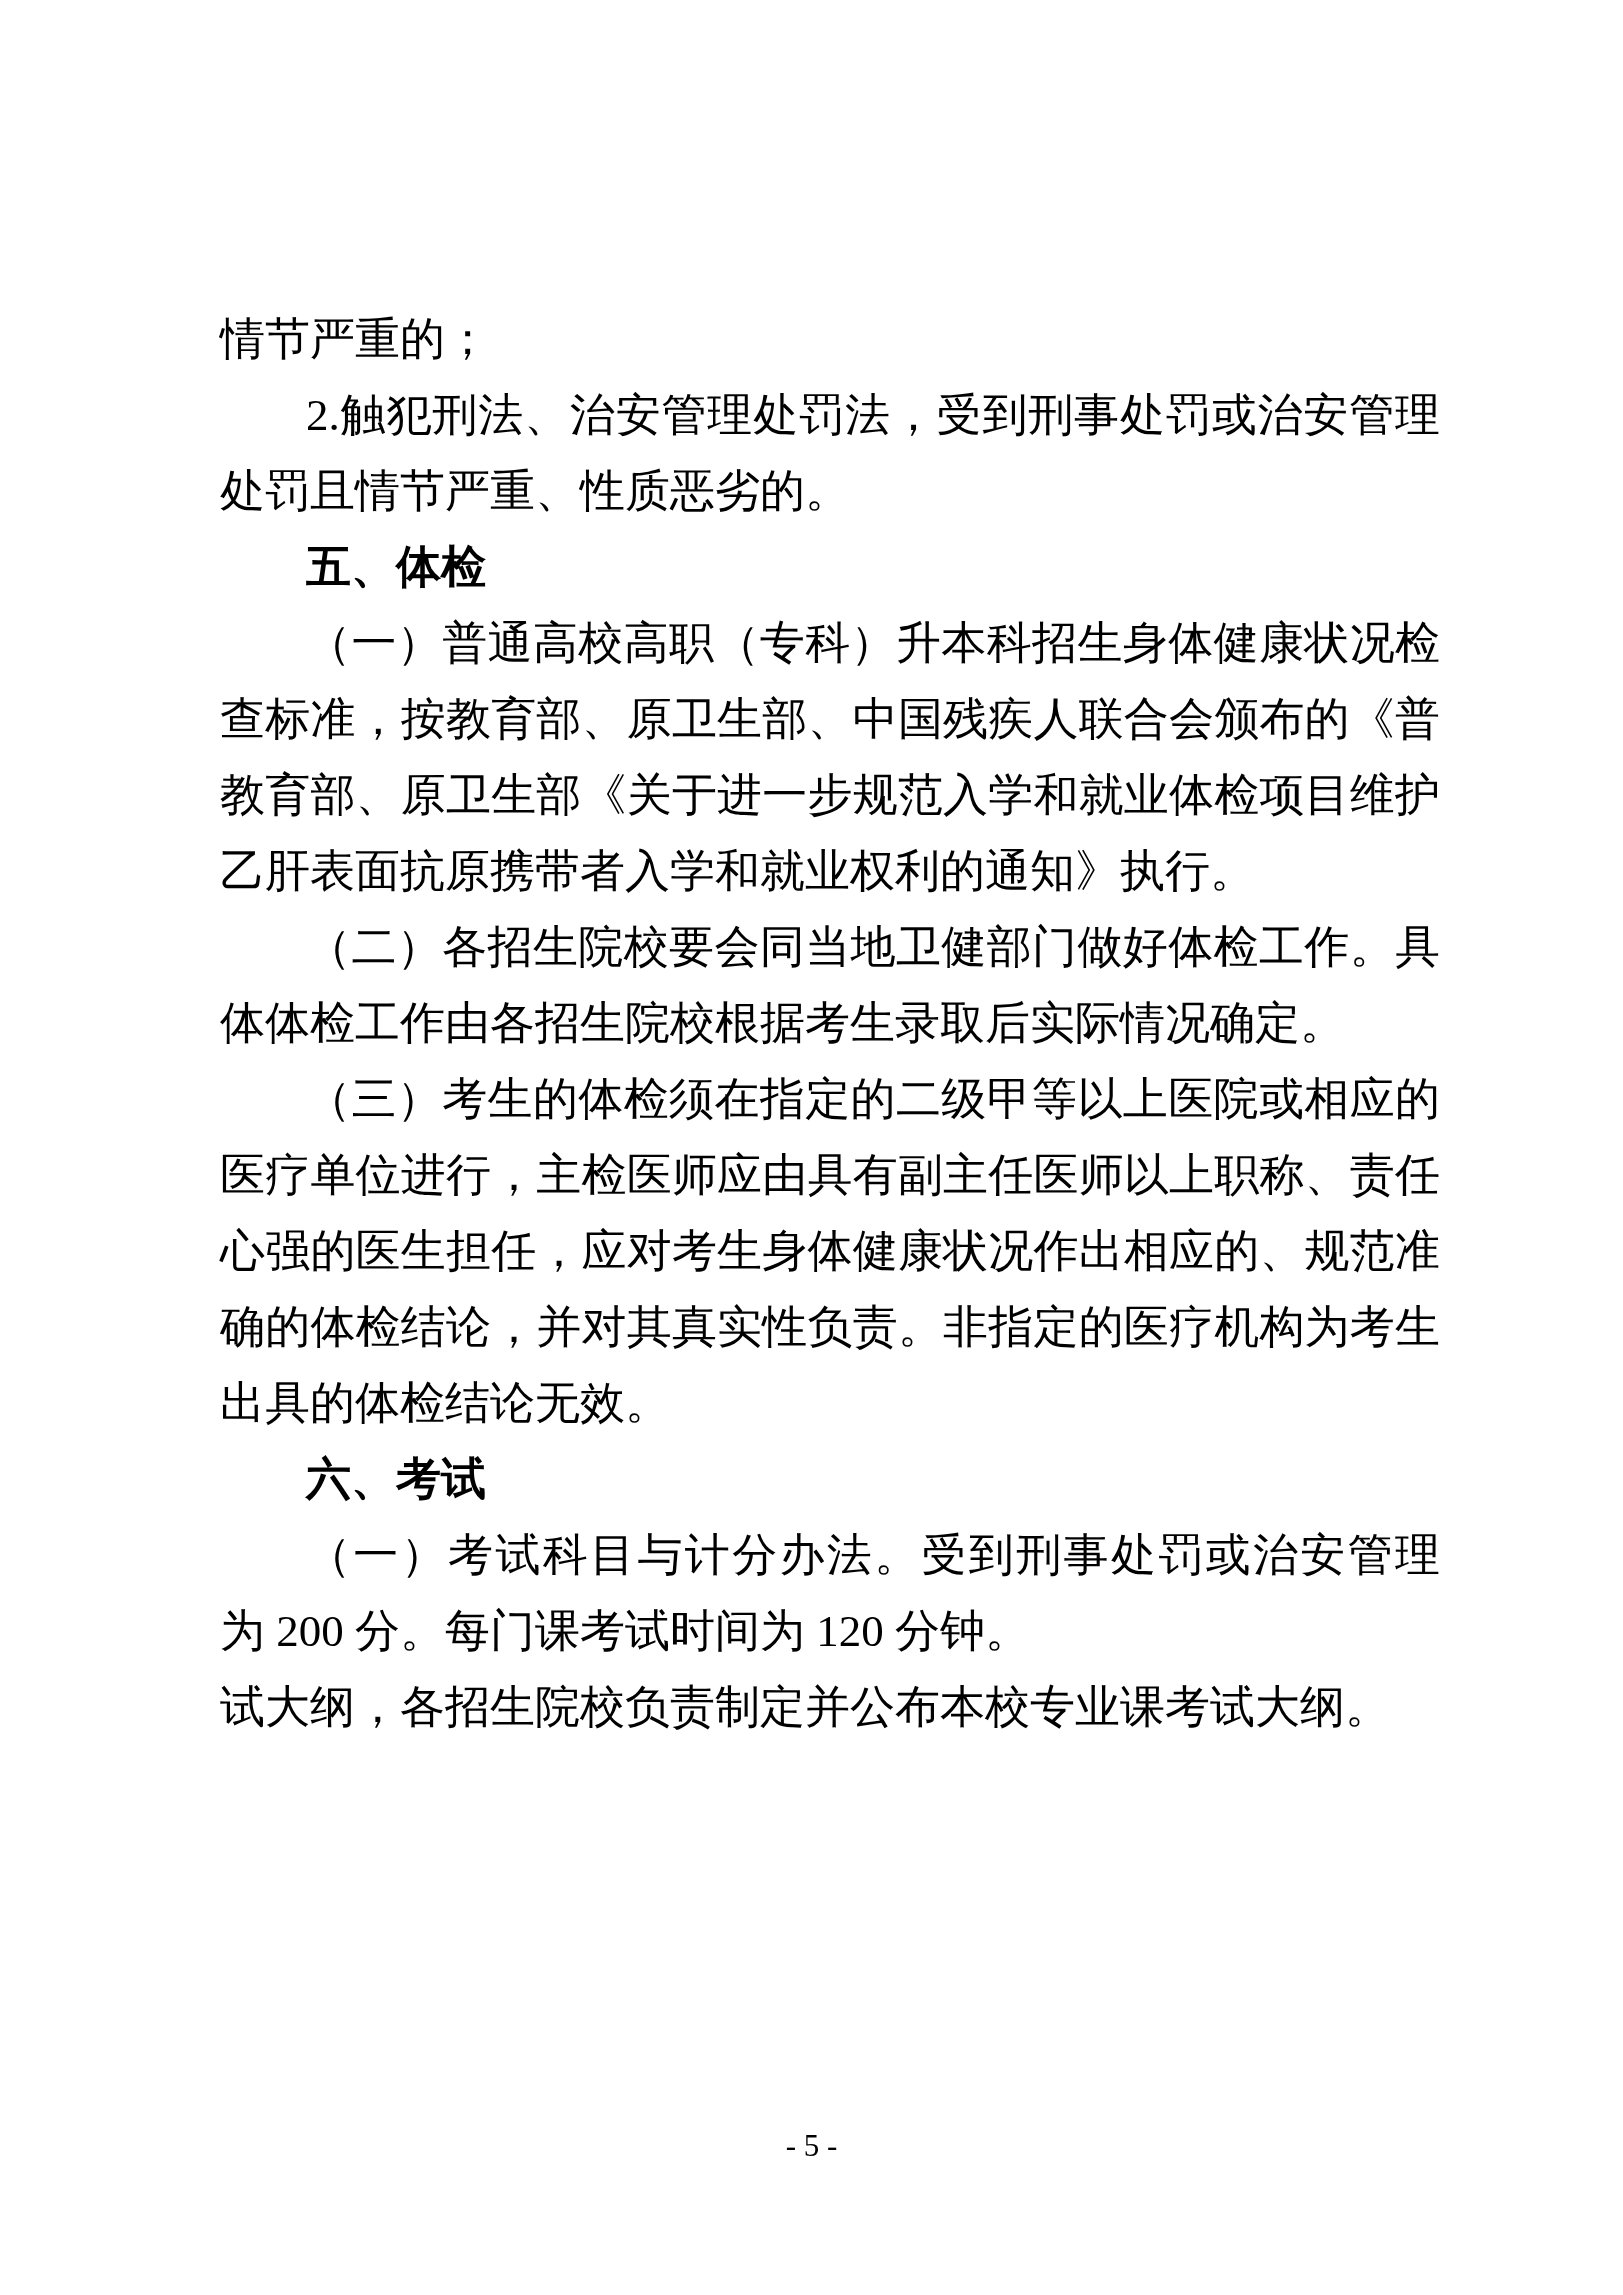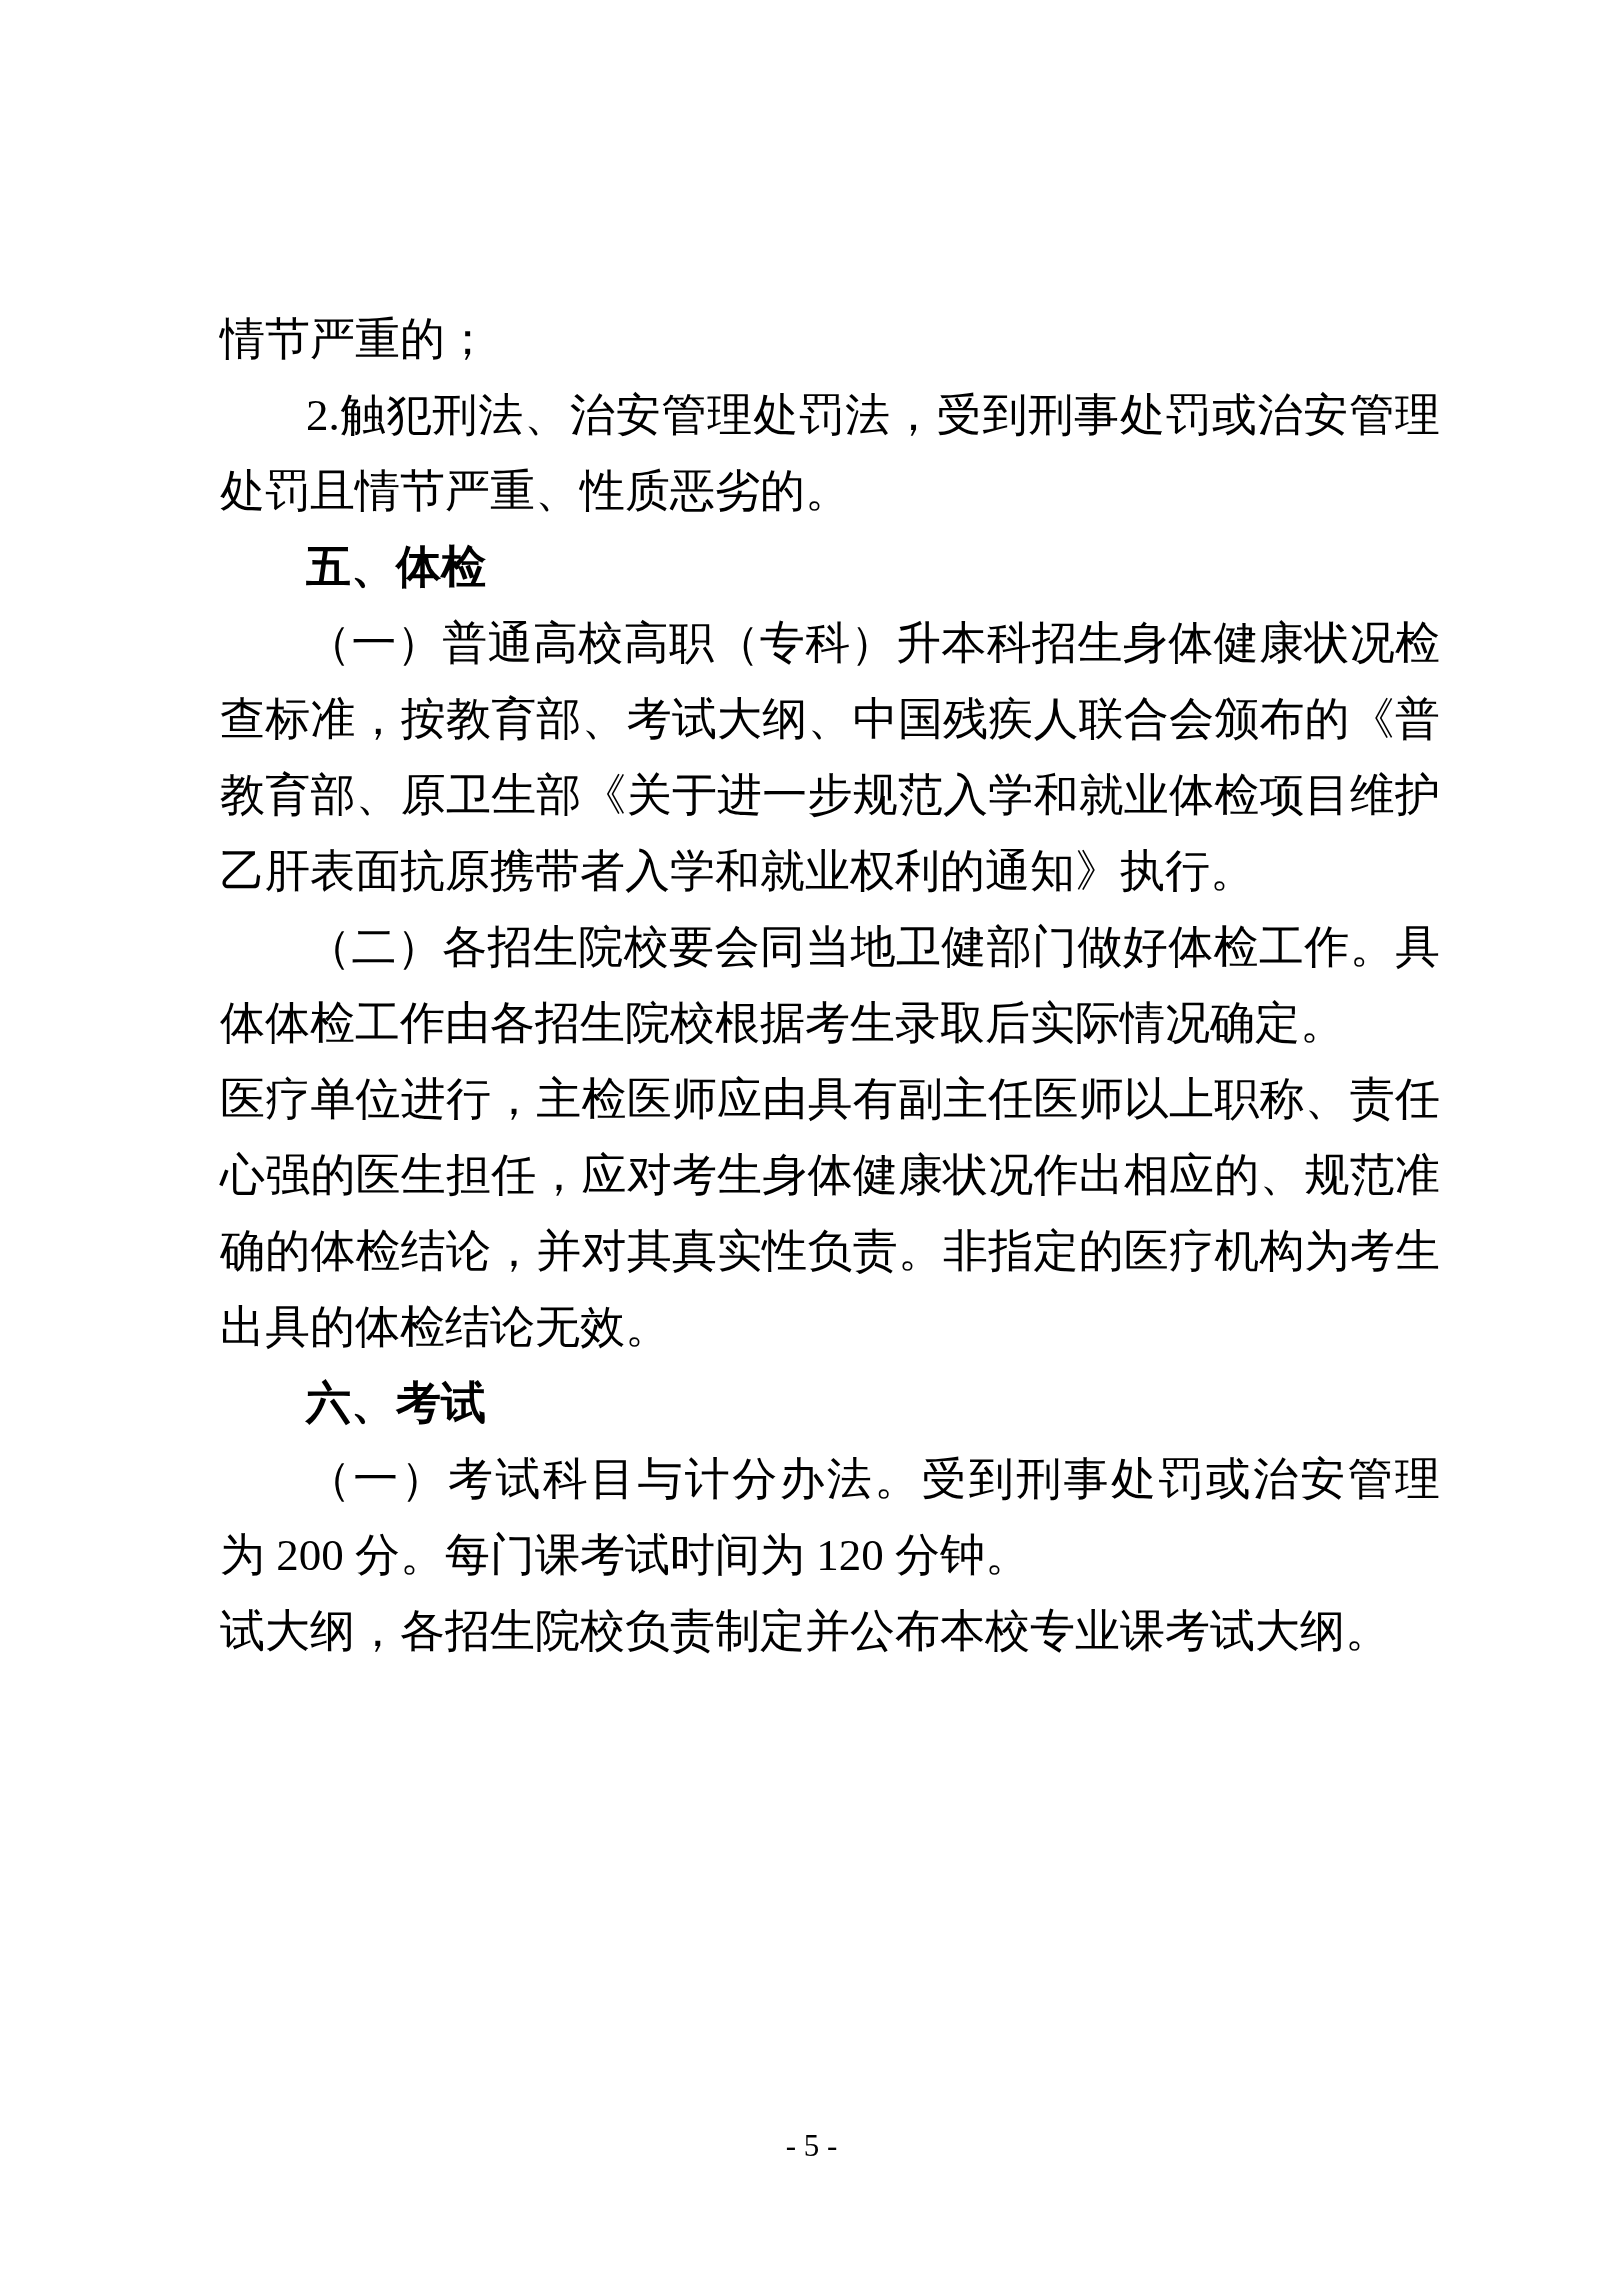--- a/index.html
+++ b/index.html
@@ -62,25 +62,26 @@
 </head>
 <body>
 
 <div class="page">
   <div class="doc-body" id="doc-body">
       <div class="line">情节严重的；</div>
       <div class="line indent flush">2.触犯刑法、治安管理处罚法，受到刑事处罚或治安管理</div>
       <div class="line">处罚且情节严重、性质恶劣的。</div>
       <div class="line heading indent">五、体检</div>
       <div class="line indent flush">（一）普通高校高职（专科）升本科招生身体健康状况检</div>
-      <div class="line flush">查标准，按教育部、考试大纲、中国残疾人联合会颁布的《普</div>
+      <div class="line flush">查标准，按教育部、原卫生部、中国残疾人联合会颁布的《普</div>
       <div class="line flush">教育部、原卫生部《关于进一步规范入学和就业体检项目维护</div>
       <div class="line">乙肝表面抗原携带者入学和就业权利的通知》执行。</div>
       <div class="line indent flush">（二）各招生院校要会同当地卫健部门做好体检工作。具</div>
       <div class="line">体体检工作由各招生院校根据考生录取后实际情况确定。</div>
+      <div class="line indent flush">（三）考生的体检须在指定的二级甲等以上医院或相应的</div>
       <div class="line flush">医疗单位进行，主检医师应由具有副主任医师以上职称、责任</div>
       <div class="line flush">心强的医生担任，应对考生身体健康状况作出相应的、规范准</div>
       <div class="line flush">确的体检结论，并对其真实性负责。非指定的医疗机构为考生</div>
       <div class="line">出具的体检结论无效。</div>
       <div class="line heading indent">六、考试</div>
       <div class="line indent flush">（一）考试科目与计分办法。受到刑事处罚或治安管理</div>
       <div class="line">为 200 分。每门课考试时间为 120 分钟。</div>
       <div class="line">试大纲，各招生院校负责制定并公布本校专业课考试大纲。</div>
     </div>
   <div class="footer-pagenum">- 5 -</div>

